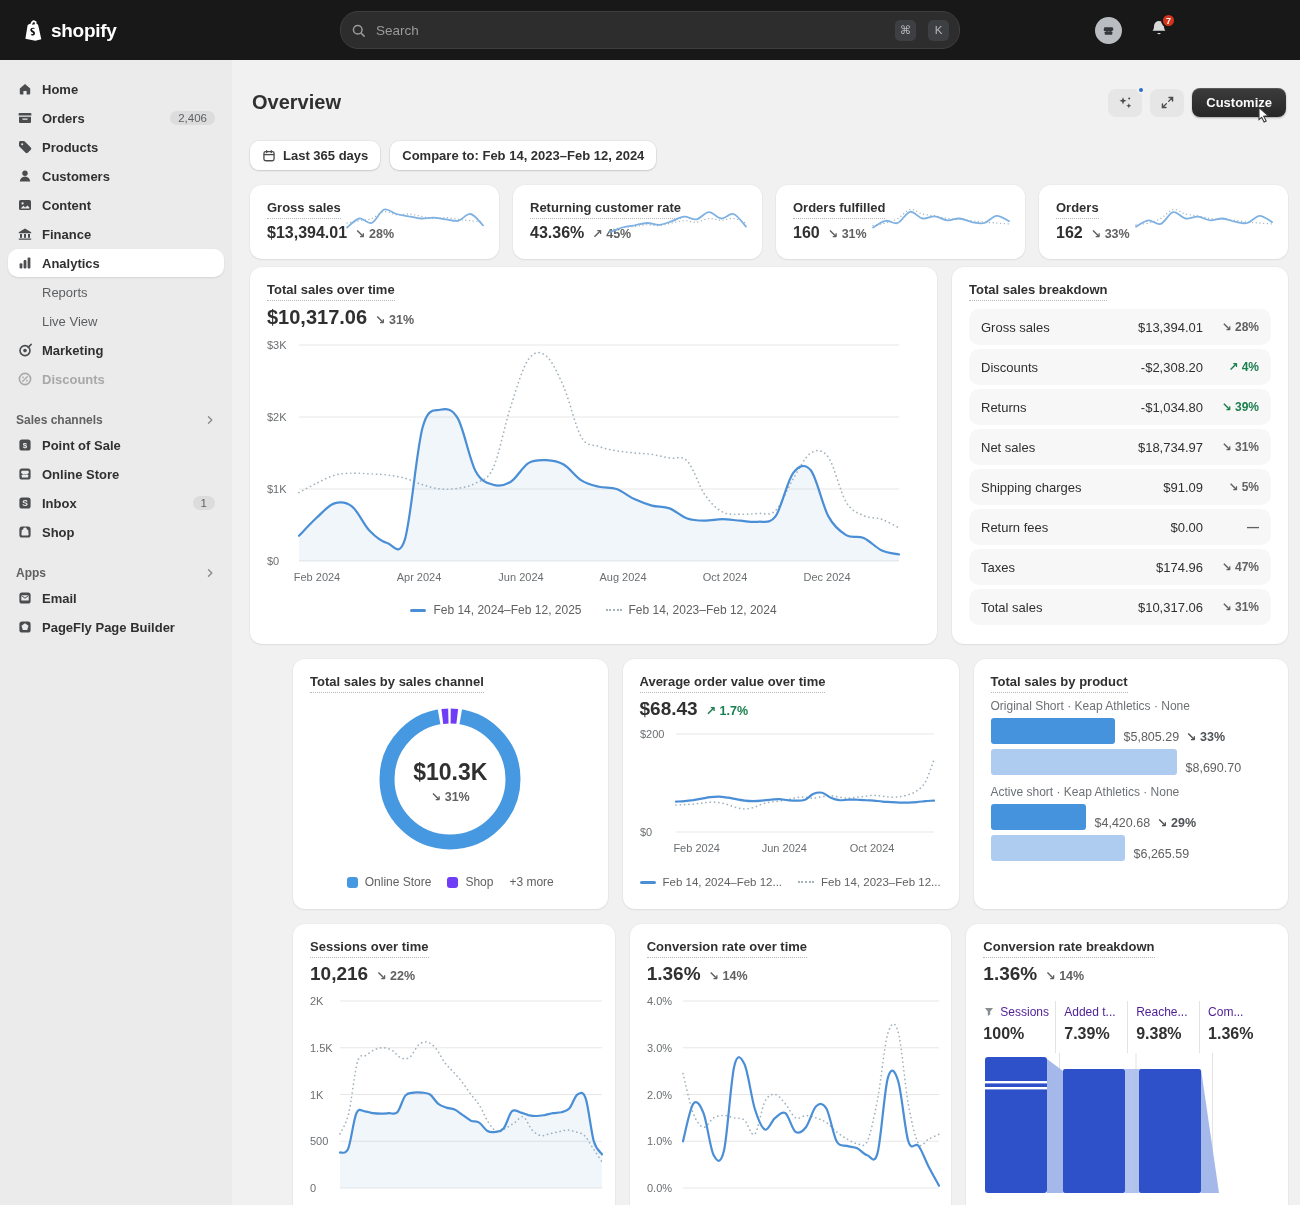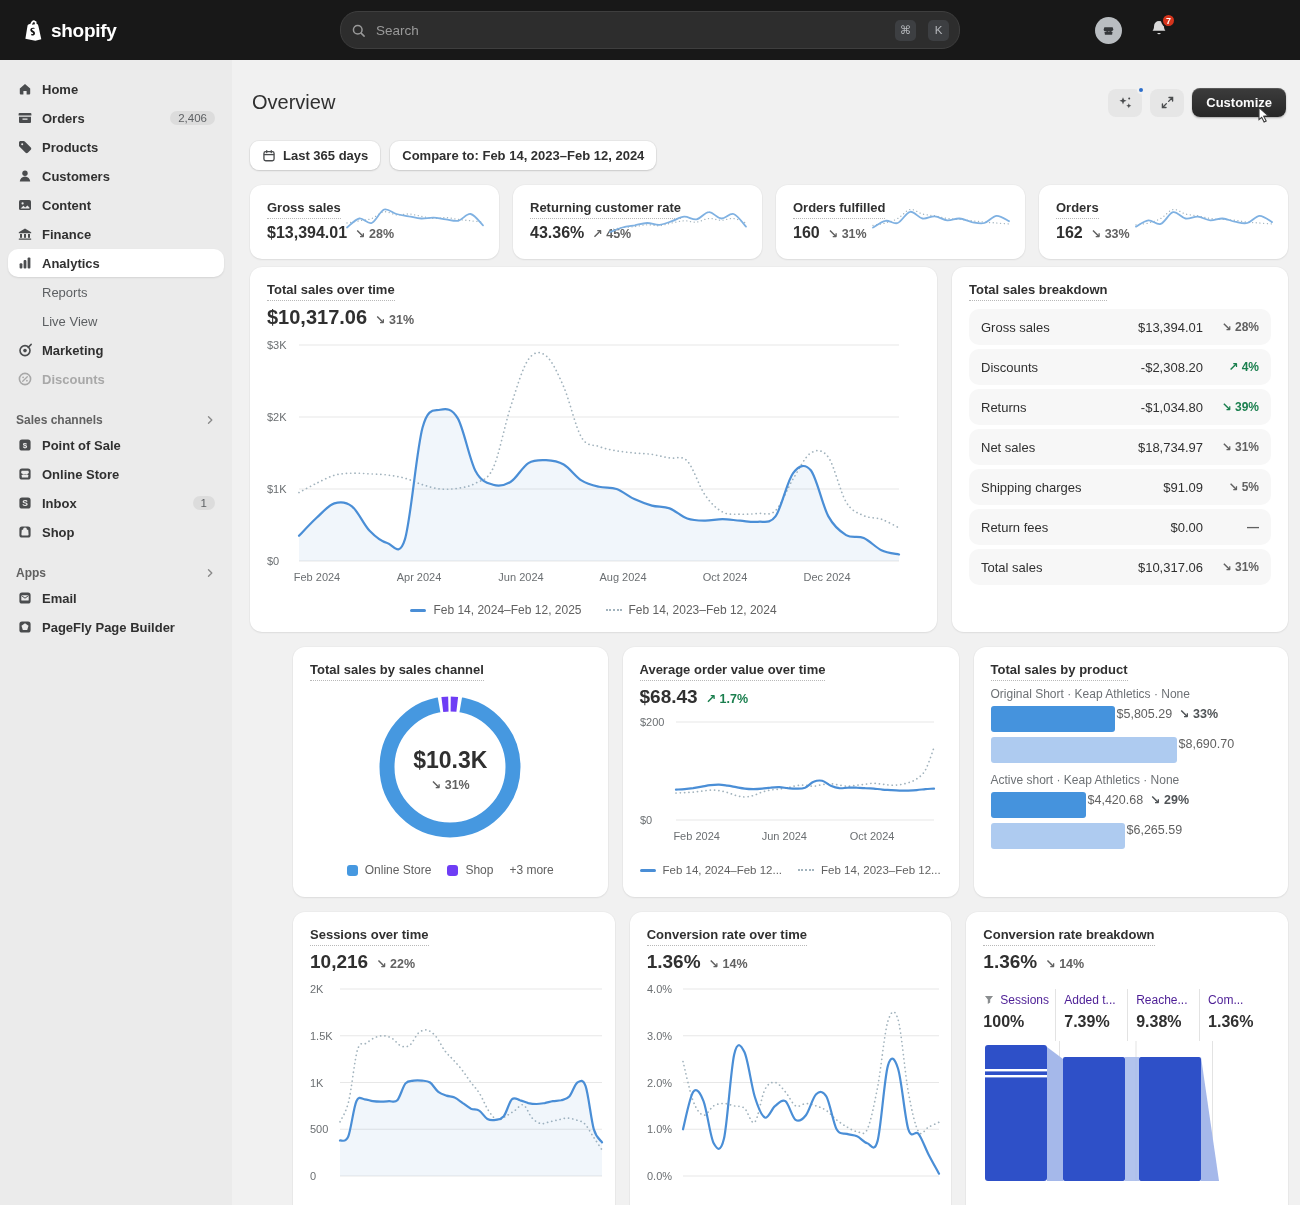--- a/index.html
+++ b/index.html
@@ -36,21 +36,21 @@
   .nav-item .nico { color:#4a4c4e; display:flex; }
   .nav-item.active { background:#fff; box-shadow:0 1px 2px rgba(0,0,0,.10); }
   .nav-item.indent { padding-left:34px; font-weight:500; color:#5c5f62; }
   .nav-item.disabled, .nav-item.disabled .nico { color:#a8a8a8; }
   .nav-badge { margin-left:auto; background:#dcdcdc; color:#5c5f62; border-radius:7px; font-size:11.5px; font-weight:500; padding:1px 8px; }
   .nav-section { display:flex; align-items:center; margin:20px 16px 4px 16px; font-size:12px; font-weight:600; color:#616161; }
   .nav-section .chev { margin-left:auto; color:#8a8a8a; display:flex; }
 
   
   .page-header { display:flex; align-items:center; margin-top:28px; padding:0 2px; }
-  .page-title { font-size:20px; font-weight:400; }
+  .page-title { font-size:20px; font-weight:700; }
   .header-actions { margin-left:auto; display:flex; align-items:center; gap:8px; }
   .icon-btn { position:relative; width:34px; height:28px; background:#e6e6e6; border:0; border-radius:8px; display:flex; align-items:center; justify-content:center; color:#4a4c4e; cursor:pointer; }
   .icon-btn .notif-dot { position:absolute; top:-3px; right:-3px; width:8px; height:8px; border-radius:50%; background:#2c6ecb; border:2px solid #f1f1f1; }
   .btn-dark { position:relative; background:linear-gradient(#3c3c3c,#262626); color:#fafafa; font-size:13px; font-weight:600; border:0; border-radius:8px; padding:7px 14px; box-shadow:inset 0 1px 0 rgba(255,255,255,.15), 0 1px 2px rgba(0,0,0,.3); cursor:pointer; font-family:inherit; }
   .cursor-overlay { position:absolute; right:14px; bottom:-10px; pointer-events:none; }
 
   .filters { display:flex; gap:10px; margin-top:24px; }
   .pill { display:flex; align-items:center; gap:7px; background:#fff; border-radius:9px; padding:7px 12px; font-size:13px; font-weight:600; color:#303030; box-shadow:0 1px 2px rgba(0,0,0,.13), 0 0 0 1px rgba(0,0,0,.04); cursor:pointer; }
   .pill .pico { color:#4a4c4e; display:flex; }
 
@@ -93,21 +93,21 @@
   .donut-center { position:absolute; inset:0; display:flex; flex-direction:column; align-items:center; justify-content:center; gap:3px; }
   .donut-center .dval { font-size:23px; font-weight:700; }
   .donut-center .dchg { font-size:12.5px; font-weight:600; color:#616161; }
   .donut-legend { display:flex; justify-content:center; align-items:center; gap:16px; margin-top:12px; font-size:12px; color:#303030; }
   .sq { width:11px; height:11px; border-radius:3px; display:inline-block; }
   .muted { color:#616161; }
 
   
   .pb-group { margin-top:10px; }
   .pb-name { font-size:12px; color:#6d7175; margin-bottom:5px; }
-  .pb-barrow { display:flex; align-items:flex-start; gap:2px; margin-bottom:5px; }
+  .pb-barrow { display:flex; align-items:flex-end; gap:9px; margin-bottom:5px; }
   .pb-bar { height:26px; border-radius:3px; }
   .pb-lab { font-size:12.5px; color:#616161; white-space:nowrap; }
   .pb-lab b { color:#4f5356; }
 
   
   .funnel-steps { display:grid; grid-template-columns:repeat(4,1fr); margin-top:16px; }
   .fstep { padding:2px 0 10px 8px; border-left:1px solid #e3e3e3; }
   .fstep:first-child { border-left:0; padding-left:0; }
   .fstep .flab { display:flex; align-items:center; gap:5px; font-size:12px; color:#4c1d95; height:18px; }
   .fstep .fpct { font-size:16px; font-weight:700; margin-top:4px; }
@@ -488,20 +488,25 @@
               <span class="bd-label">Shipping charges</span>
               <span class="bd-value">$91.09</span>
               <span class="bd-chg">↘ 5%</span>
             </div>
             <div class="bd-row">
               <span class="bd-label">Return fees</span>
               <span class="bd-value">$0.00</span>
               <span class="bd-chg">—</span>
             </div>
             <div class="bd-row">
+              <span class="bd-label">Taxes</span>
+              <span class="bd-value">$174.96</span>
+              <span class="bd-chg">↘ 47%</span>
+            </div>
+            <div class="bd-row">
               <span class="bd-label">Total sales</span>
               <span class="bd-value">$10,317.06</span>
               <span class="bd-chg">↘ 31%</span>
             </div>
           </div>
       </div>
     </div>
 
     <div class="row2">
       <div class="card">

